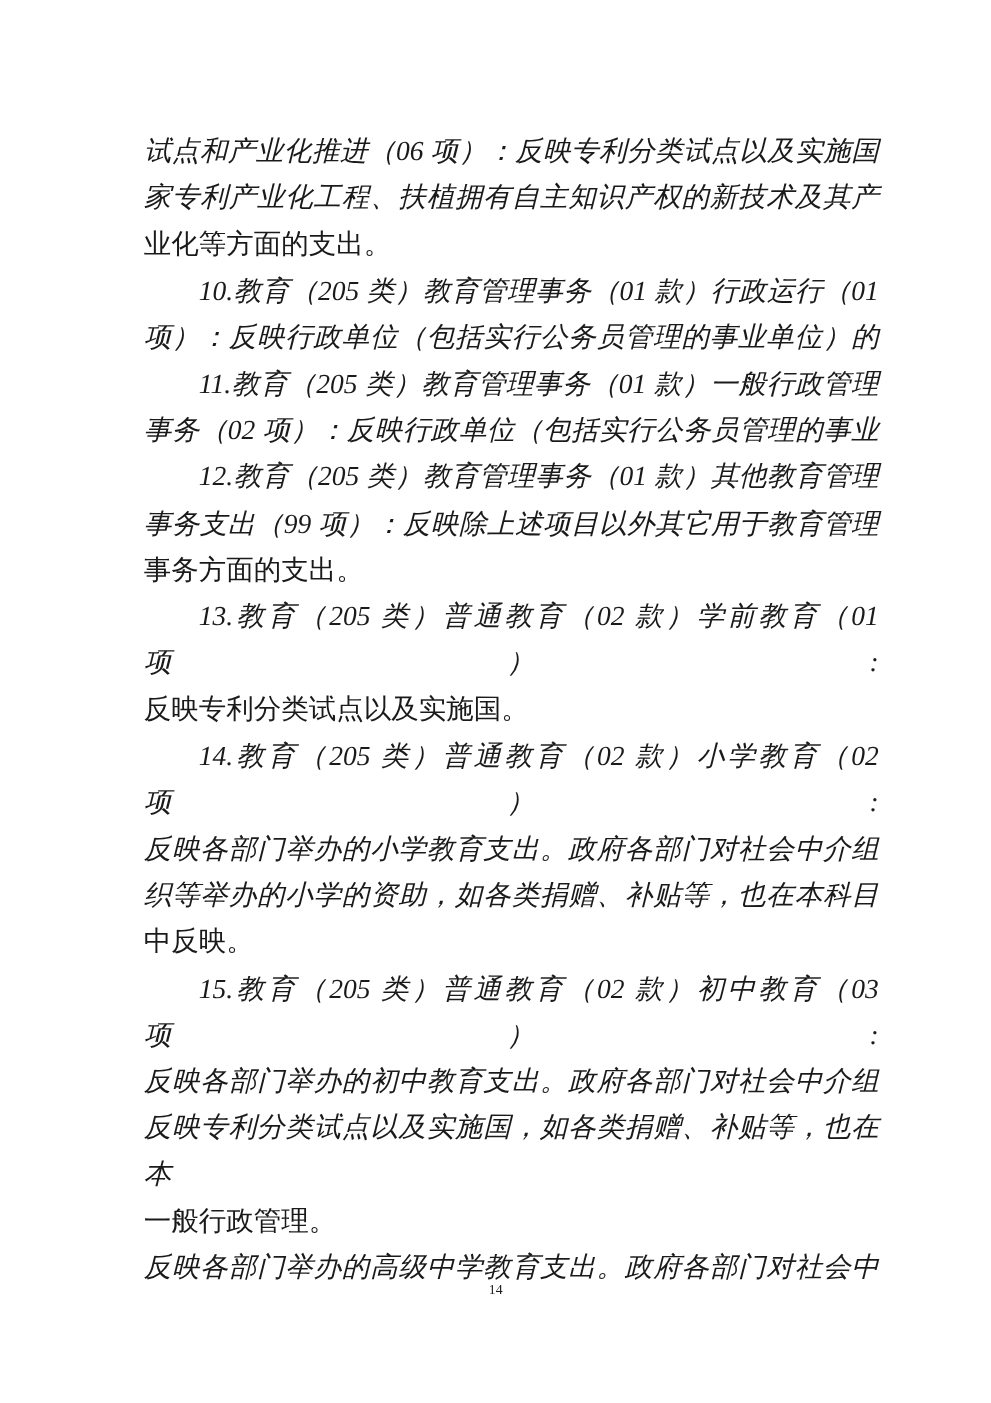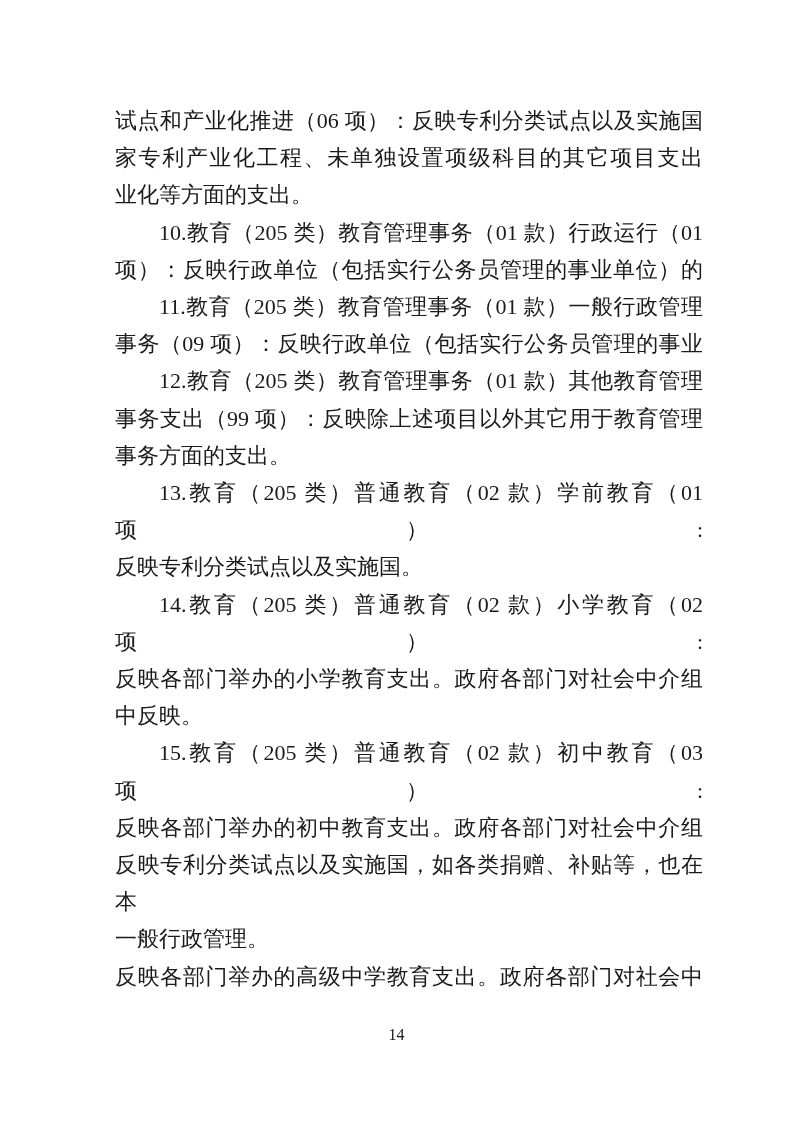--- a/index.html
+++ b/index.html
@@ -24,57 +24,59 @@
     line-height: 37.2px;
     color: #1a1a1a;
   }
   .line {
     white-space: nowrap;
   }
   .line.j {
     white-space: normal;
     text-align: justify;
     text-align-last: justify;
+    font-style: italic;
   }
   .line.l {
     text-align: right;
     text-align-last: left;
   }
   .line.indent {
     text-indent: 2em;
   }
   .page-number {
     position: absolute;
     top: 1026px;
     left: 0;
     width: 793px;
     text-align: center;
-    font-size: 16px;
+    font-size: 11px;
     color: #1a1a1a;
   }
 </style>
 </head>
 <body>
 
 <div class="page">
   <div class="content">
       <div class="line j">试点和产业化推进（06 项）：反映专利分类试点以及实施国</div>
-      <div class="line j">家专利产业化工程、未单独设置项级科目的其它项目支出</div>
+      <div class="line j">家专利产业化工程、扶植拥有自主知识产权的新技术及其产</div>
       <div class="line l">业化等方面的支出。</div>
       <div class="line j indent">10.教育（205 类）教育管理事务（01 款）行政运行（01</div>
       <div class="line j">项）：反映行政单位（包括实行公务员管理的事业单位）的</div>
       <div class="line j indent">11.教育（205 类）教育管理事务（01 款）一般行政管理</div>
-      <div class="line j">事务（09 项）：反映行政单位（包括实行公务员管理的事业</div>
+      <div class="line j">事务（02 项）：反映行政单位（包括实行公务员管理的事业</div>
       <div class="line j indent">12.教育（205 类）教育管理事务（01 款）其他教育管理</div>
       <div class="line j">事务支出（99 项）：反映除上述项目以外其它用于教育管理</div>
       <div class="line l">事务方面的支出。</div>
       <div class="line j indent">13.教育（205 类）普通教育（02 款）学前教育（01 项）:</div>
       <div class="line l">反映专利分类试点以及实施国。</div>
       <div class="line j indent">14.教育（205 类）普通教育（02 款）小学教育（02 项）:</div>
       <div class="line j">反映各部门举办的小学教育支出。政府各部门对社会中介组</div>
+      <div class="line j">织等举办的小学的资助，如各类捐赠、补贴等，也在本科目</div>
       <div class="line l">中反映。</div>
       <div class="line j indent">15.教育（205 类）普通教育（02 款）初中教育（03 项）:</div>
       <div class="line j">反映各部门举办的初中教育支出。政府各部门对社会中介组</div>
       <div class="line j">反映专利分类试点以及实施国，如各类捐赠、补贴等，也在本</div>
       <div class="line l">一般行政管理。</div>
       <div class="line j">反映各部门举办的高级中学教育支出。政府各部门对社会中</div>
     </div>
   <div class="page-number">14</div>
 </div>
 

